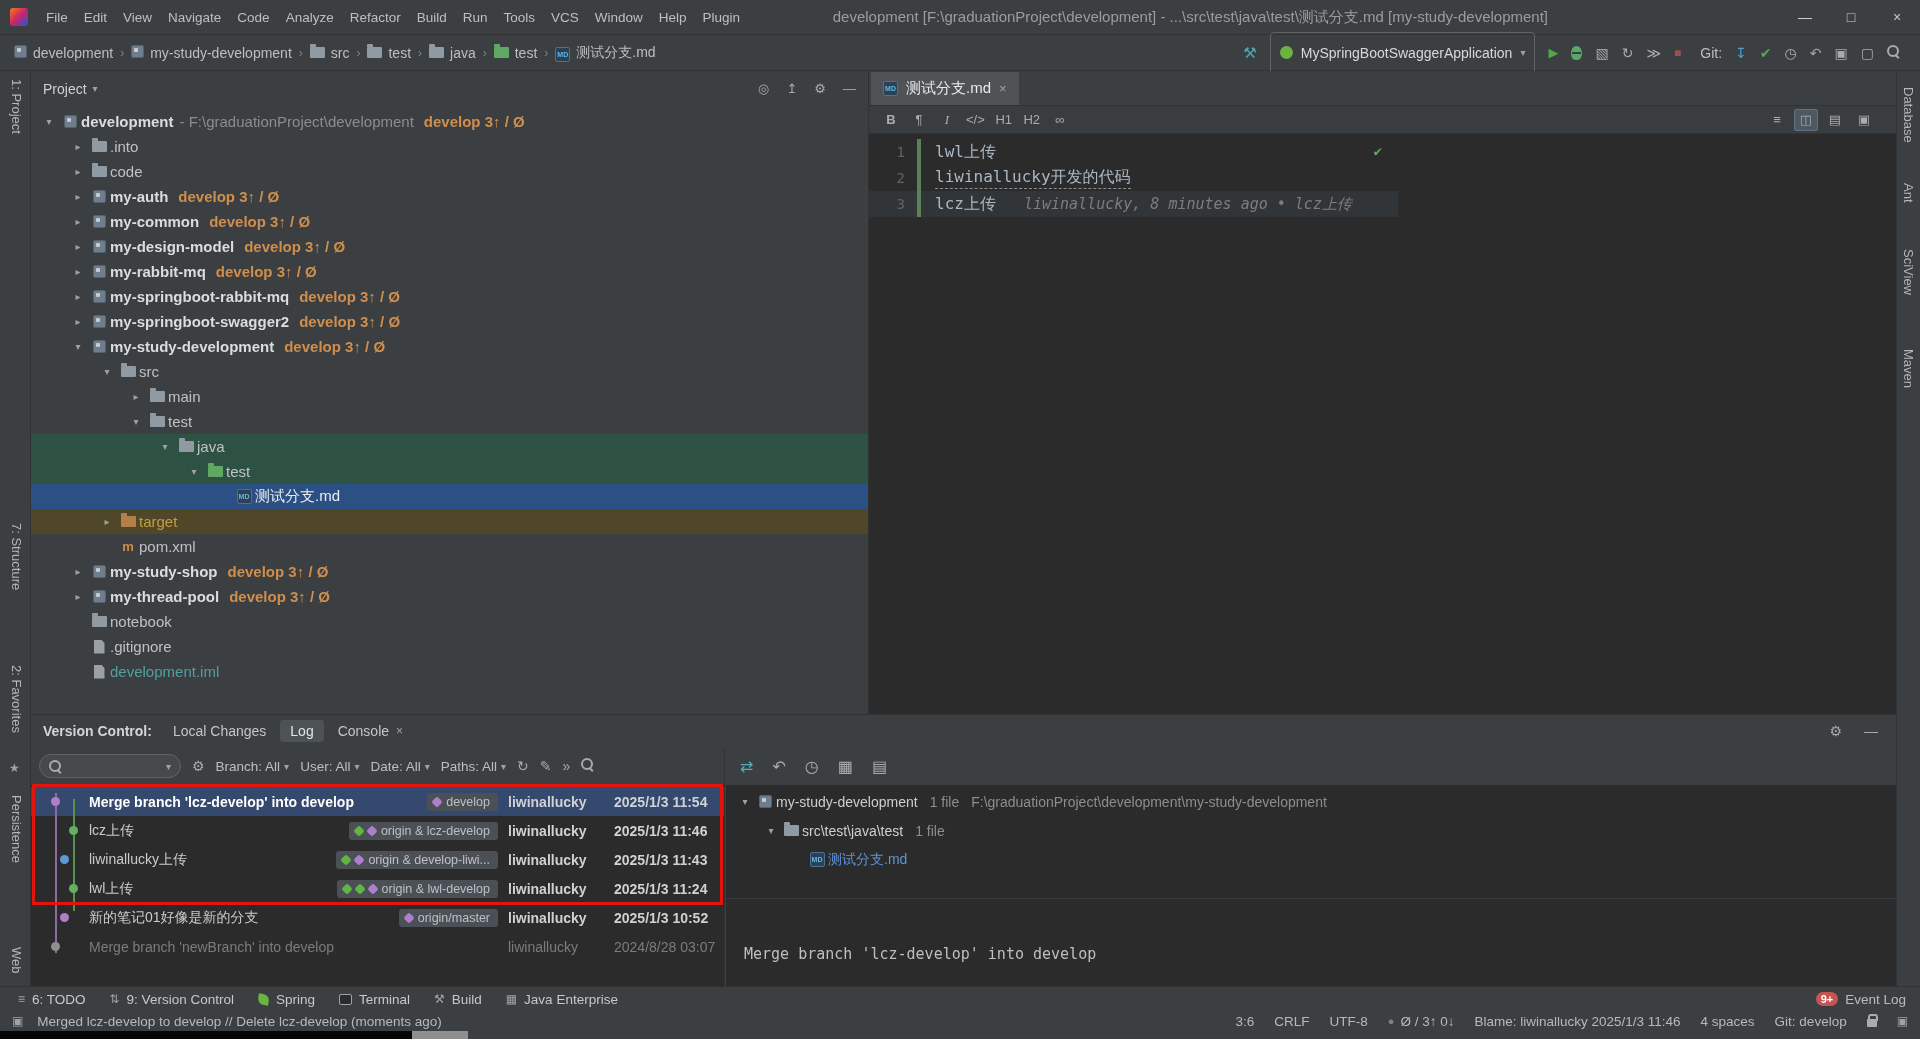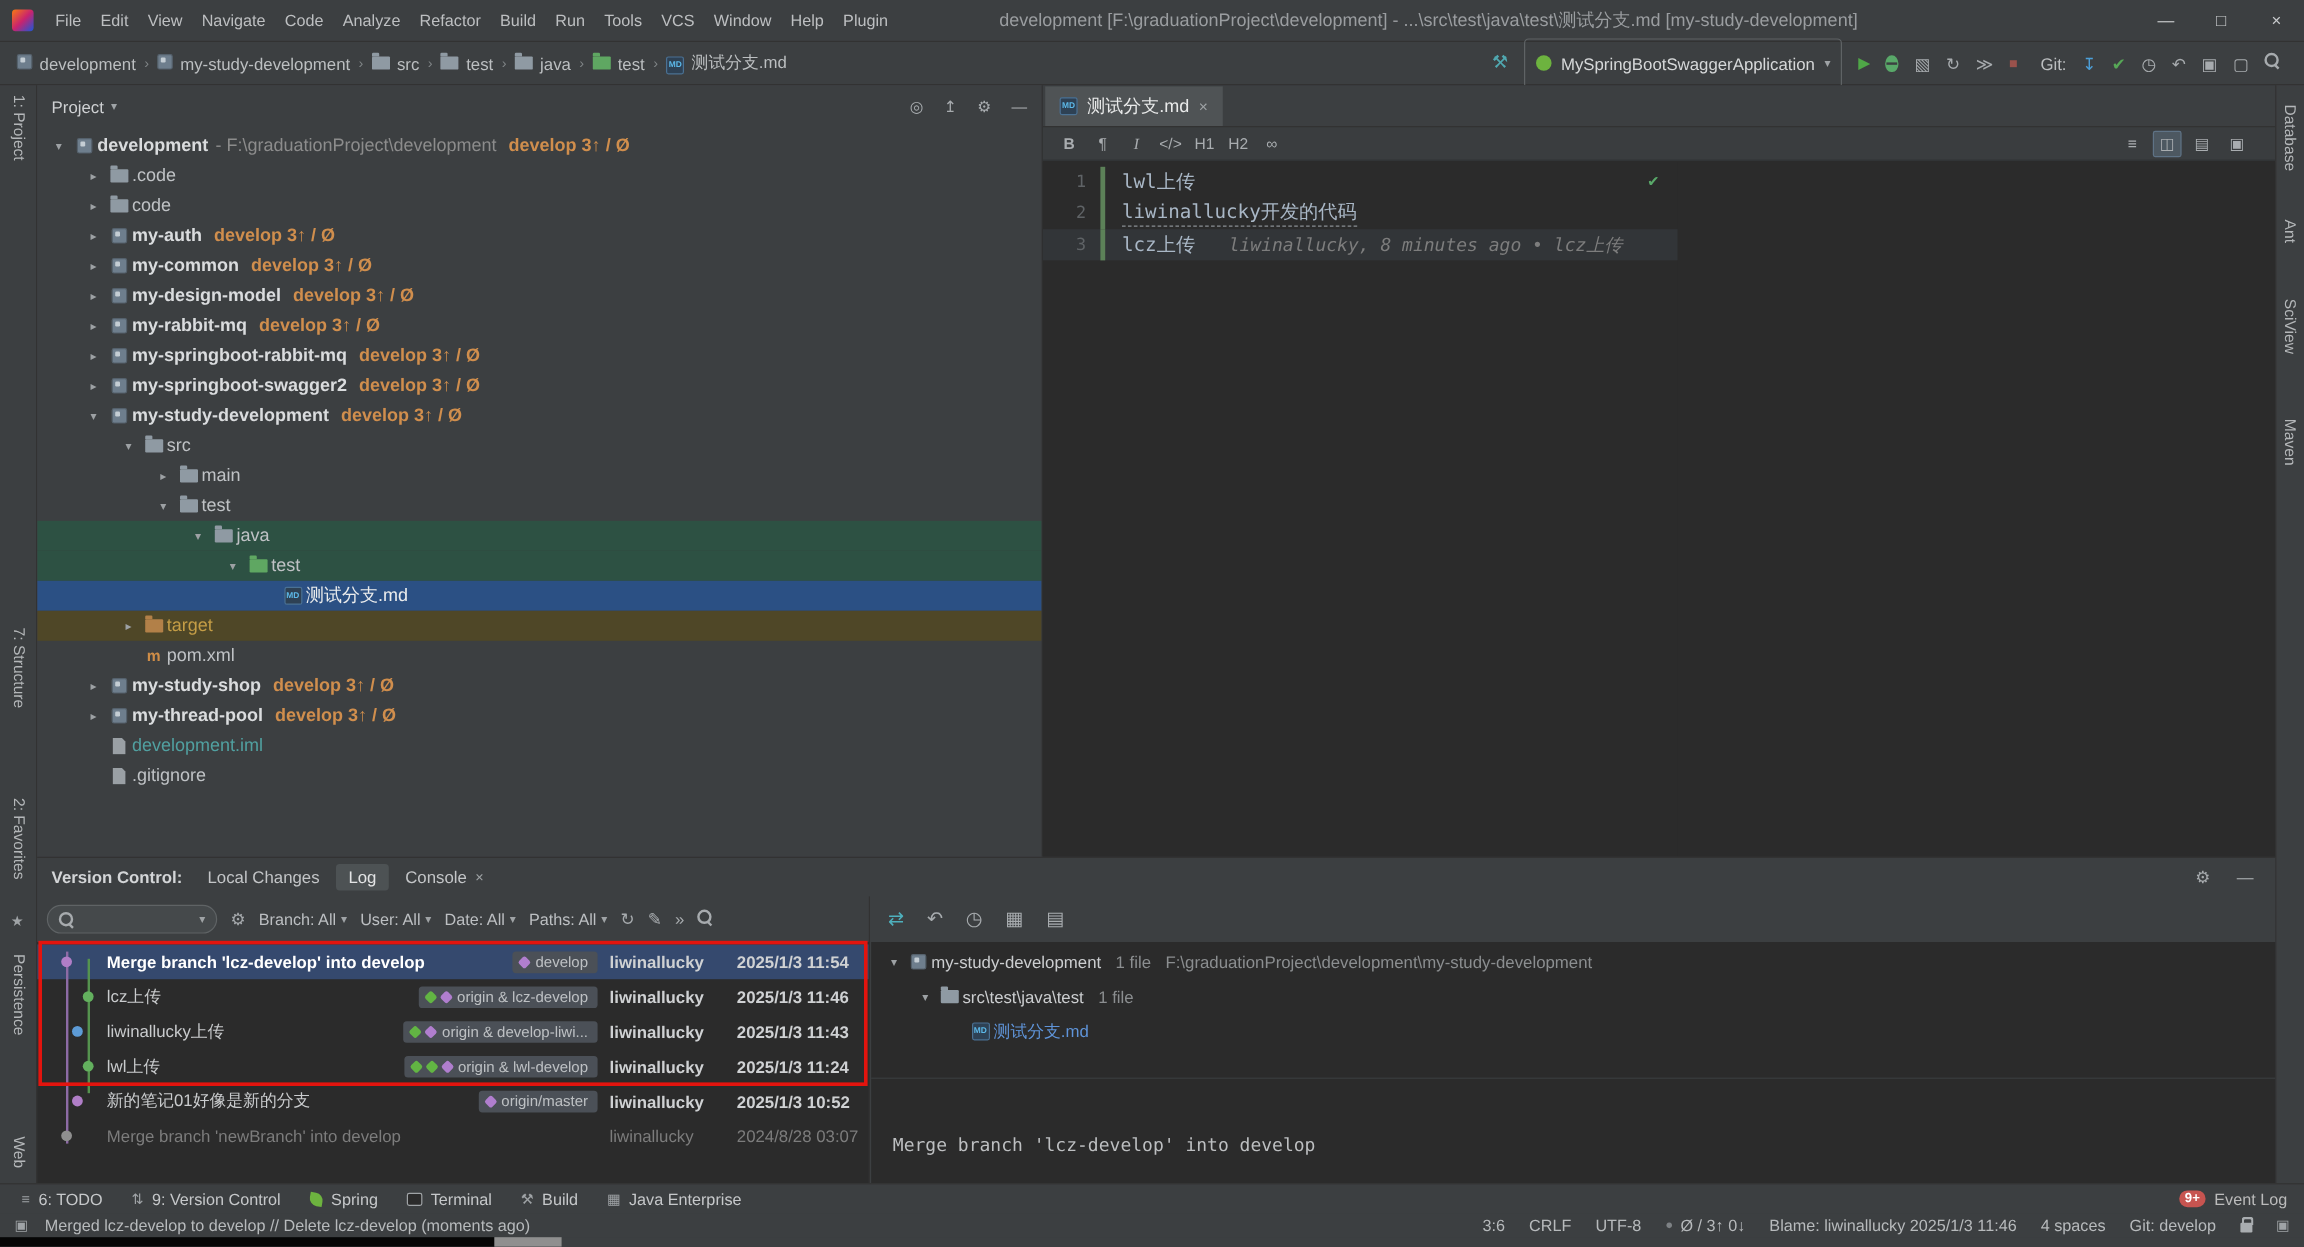--- a/index.html
+++ b/index.html
@@ -266,21 +266,21 @@
           </span>
           <span class="tname">development</span>
           <span class="tsuffix"> - F:\graduationProject\development</span>
           <span class="tbranch">develop 3↑ / Ø</span>
         </div>
         <div class="trow" style="padding-left: 37px;">
           <span class="arr">▸</span>
           <span class="tico">
             <span class="fo"></span>
           </span>
-          <span class="tname">.code</span>
+          <span class="tname">.into</span>
         </div>
         <div class="trow" style="padding-left: 37px;">
           <span class="arr">▸</span>
           <span class="tico">
             <span class="fo"></span>
           </span>
           <span class="tname">code</span>
         </div>
         <div class="trow bold" style="padding-left: 37px;">
           <span class="arr">▸</span>
@@ -406,30 +406,37 @@
           <span class="arr">▸</span>
           <span class="tico">
             <span class="mo"></span>
           </span>
           <span class="tname">my-thread-pool</span>
           <span class="tbranch">develop 3↑ / Ø</span>
         </div>
         <div class="trow" style="padding-left: 37px;">
           <span class="arr"></span>
           <span class="tico">
-            <span class="flic"></span>
-          </span>
-          <span class="tname" style="color: rgb(81, 160, 160);">development.iml</span>
+            <span class="fo"></span>
+          </span>
+          <span class="tname">notebook</span>
         </div>
         <div class="trow" style="padding-left: 37px;">
           <span class="arr"></span>
           <span class="tico">
             <span class="flic"></span>
           </span>
           <span class="tname">.gitignore</span>
+        </div>
+        <div class="trow" style="padding-left: 37px;">
+          <span class="arr"></span>
+          <span class="tico">
+            <span class="flic"></span>
+          </span>
+          <span class="tname" style="color: rgb(81, 160, 160);">development.iml</span>
         </div>
       </div>
   </div>
 
   <div id="editor-area">
     <div id="tabbar">
       <div id="editor-tab">
         <span class="mdic">MD</span>
         <span>测试分支.md</span>
         <span id="tab-close">×</span>

